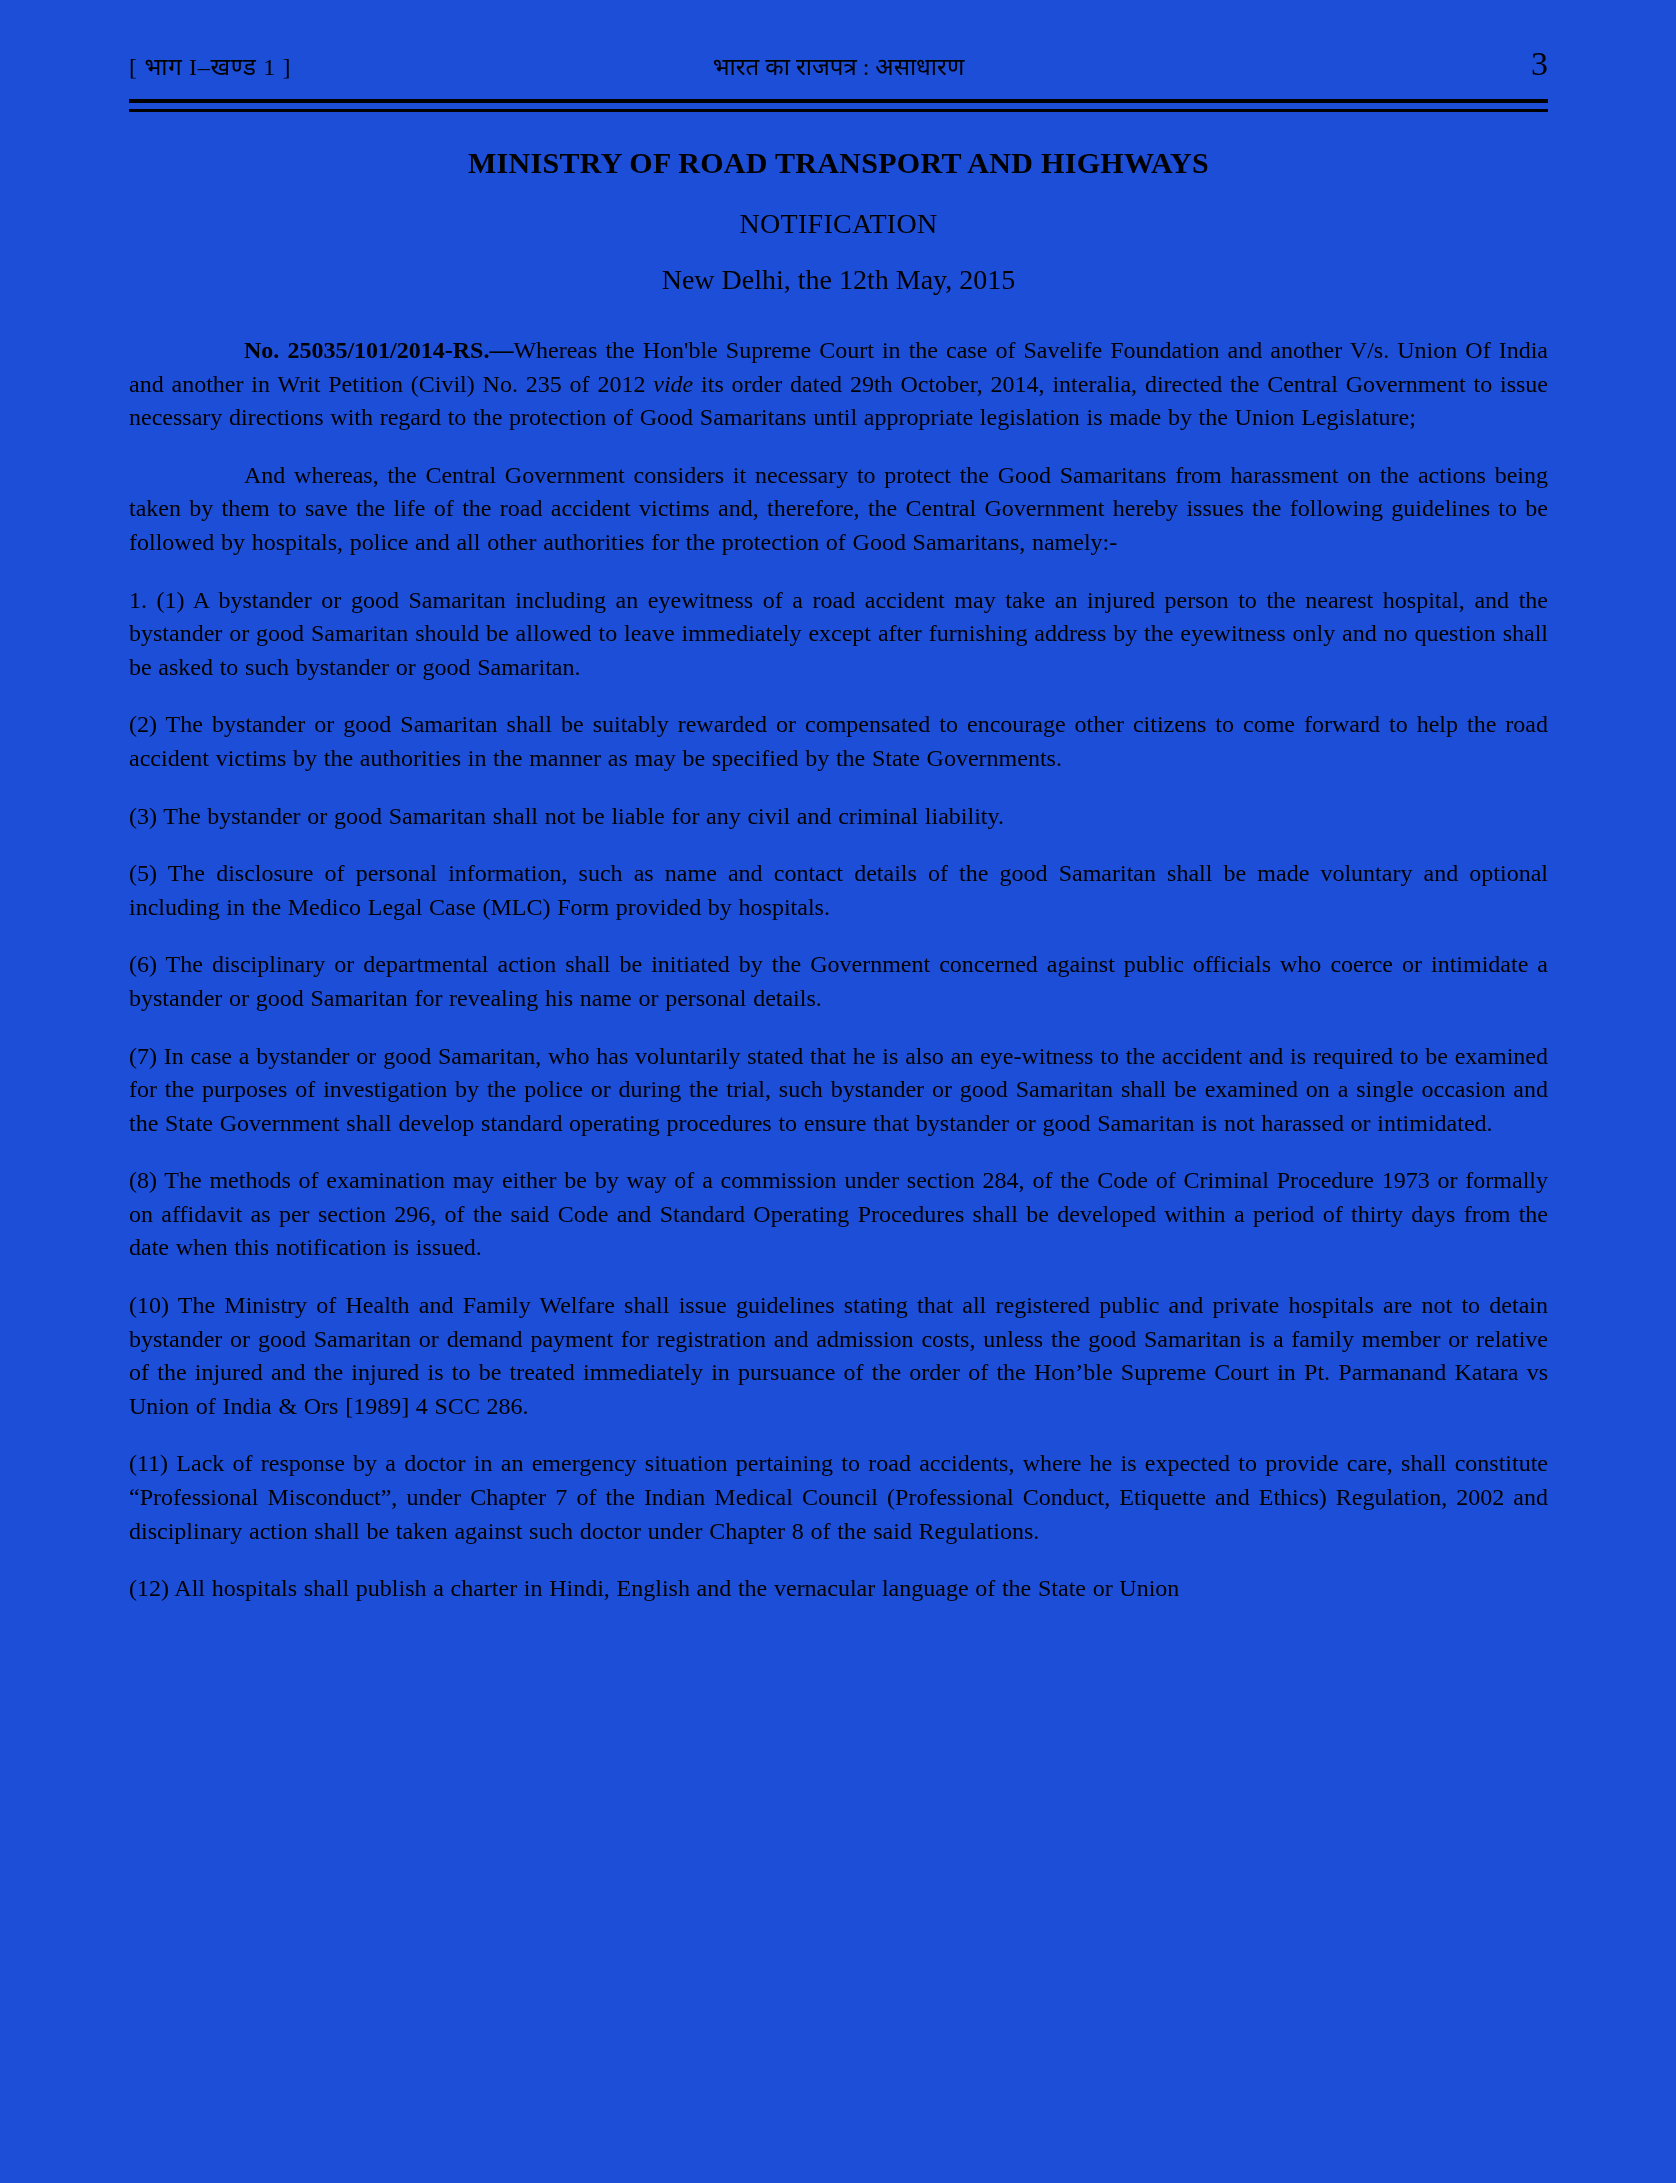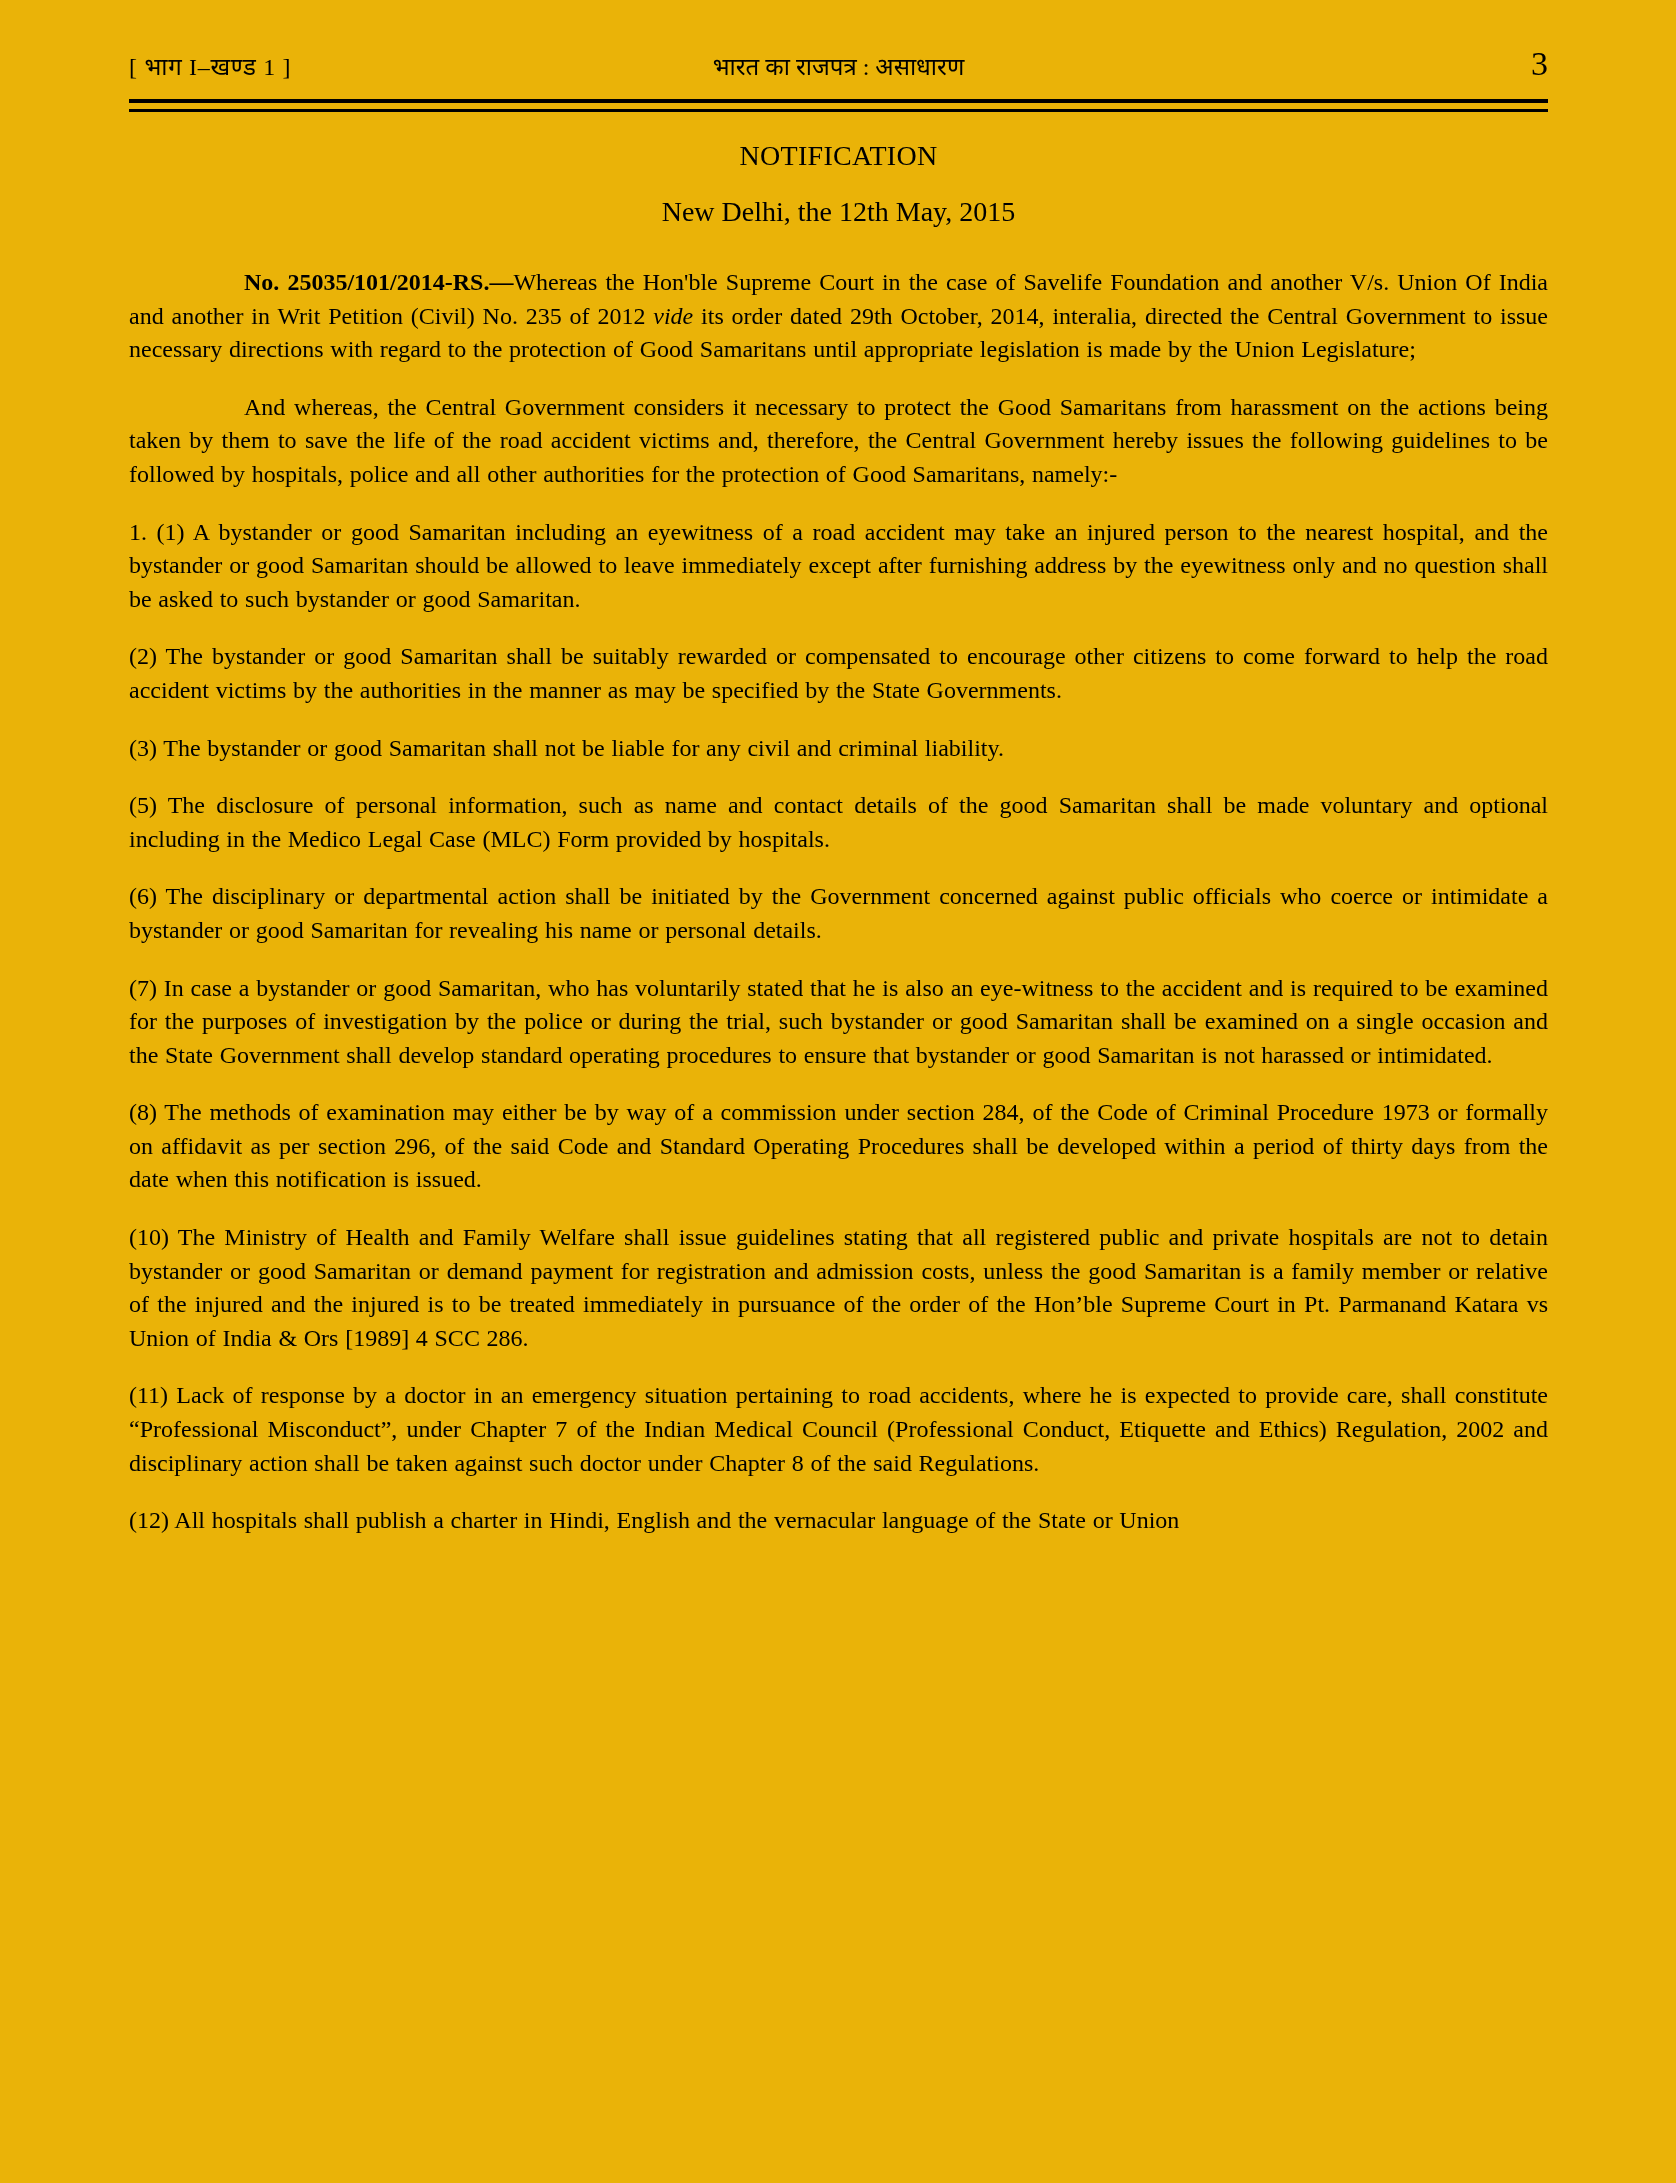--- a/index.html
+++ b/index.html
@@ -10,21 +10,21 @@
   body {
     width: 1677px;
     height: 2183px;
     overflow: hidden;
     font-family: "Liberation Serif", "DejaVu Serif", serif;
   }
   .page {
     width: 1677px;
     height: 2183px;
     padding: 45px 129px 0 129px;
-    background: #eab308;
+    background: #1d4ed8;
   }
   .page-header {
     display: grid;
     grid-template-columns: 1fr auto 1fr;
     align-items: baseline;
     font-size: 24px;
   }
   .hdr-left  { justify-self: start; letter-spacing: 0.7px; }
   .hdr-center{ justify-self: center; }
   .hdr-right { justify-self: end; font-size: 34px; }
@@ -70,20 +70,21 @@
 <div class="page">
 
   <header class="page-header">
     <span class="hdr-left">[ भाग I–खण्ड 1 ]</span>
     <span class="hdr-center">भारत का राजपत्र : असाधारण</span>
     <span class="hdr-right">3</span>
   </header>
 
   <div class="double-rule"></div>
 
+  <h1 class="ministry">MINISTRY OF ROAD TRANSPORT AND HIGHWAYS</h1>
   <h2 class="notification-heading">NOTIFICATION</h2>
   <p class="dateline">New Delhi, the 12th May, 2015</p>
 
   <p class="para indent first-para"><strong>No. 25035/101/2014-RS.—</strong><span>Whereas the Hon'ble Supreme Court in the case of Savelife Foundation and another V/s. Union Of India and another in Writ Petition (Civil) No. 235 of 2012  </span><em>vide</em><span> its order dated 29th  October, 2014, interalia, directed the Central Government to issue necessary directions with regard to the protection of Good Samaritans until appropriate legislation is made by the Union Legislature;</span></p>
 
   <p class="para indent">And whereas, the Central Government considers it necessary to protect the Good Samaritans from harassment on the actions being taken by them to save the life of the road accident victims and, therefore, the Central Government hereby issues the following guidelines to be followed by hospitals, police and all other authorities for the protection of Good Samaritans, namely:-</p>
 
   <p class="para">1.  (1)  A  bystander or good Samaritan including an eyewitness of a road accident may take an injured person to the nearest hospital, and the bystander or good Samaritan should be allowed to leave immediately except after furnishing address by the eyewitness only and no question shall be asked to such bystander or good Samaritan.</p>
   <p class="para">(2)   The bystander or good Samaritan shall be suitably rewarded or compensated to encourage other citizens to come forward to help the road accident victims by the authorities in the manner as may be specified by the State Governments.</p>
   <p class="para">(3)  The bystander or good Samaritan shall not be liable for any civil and criminal liability.</p>

